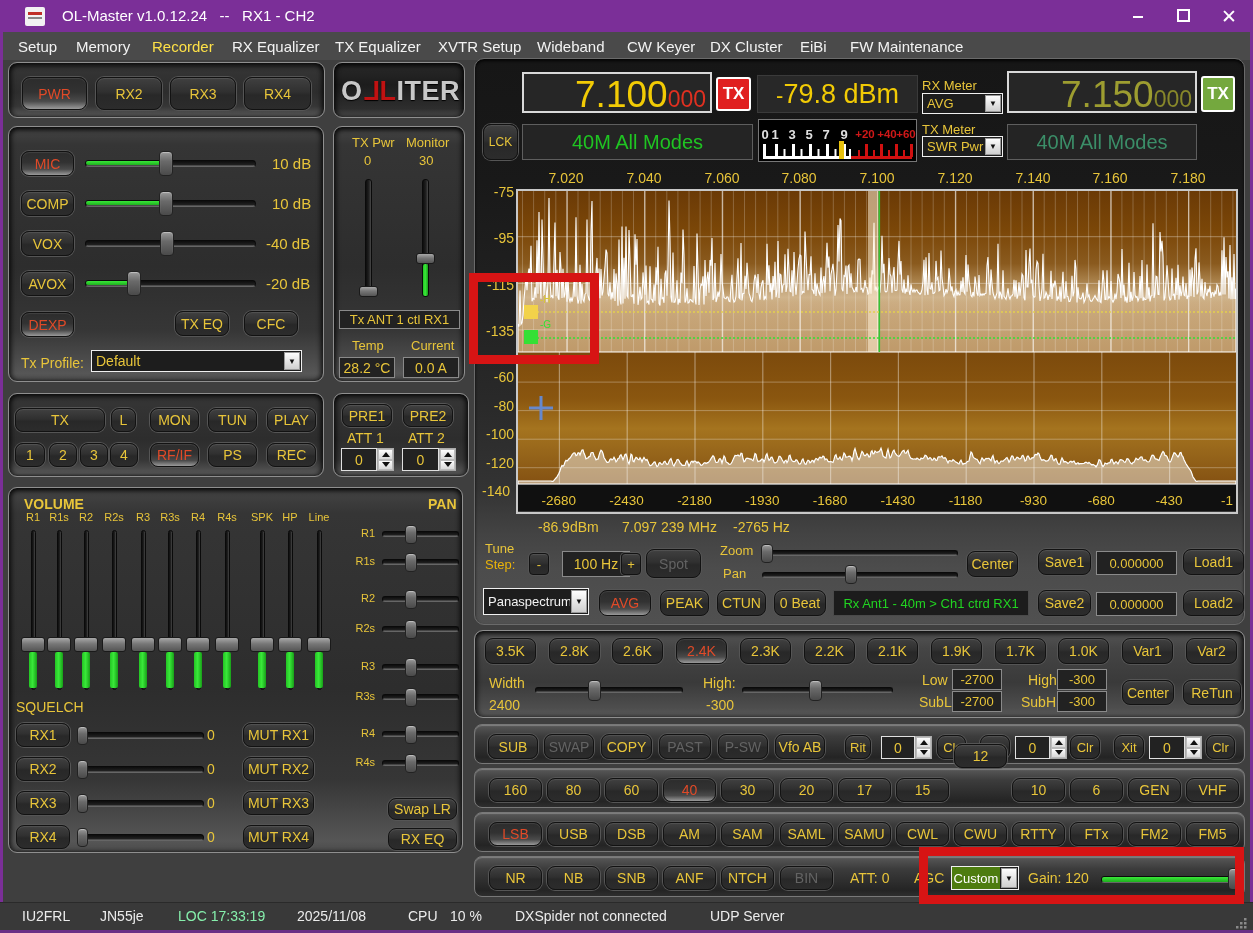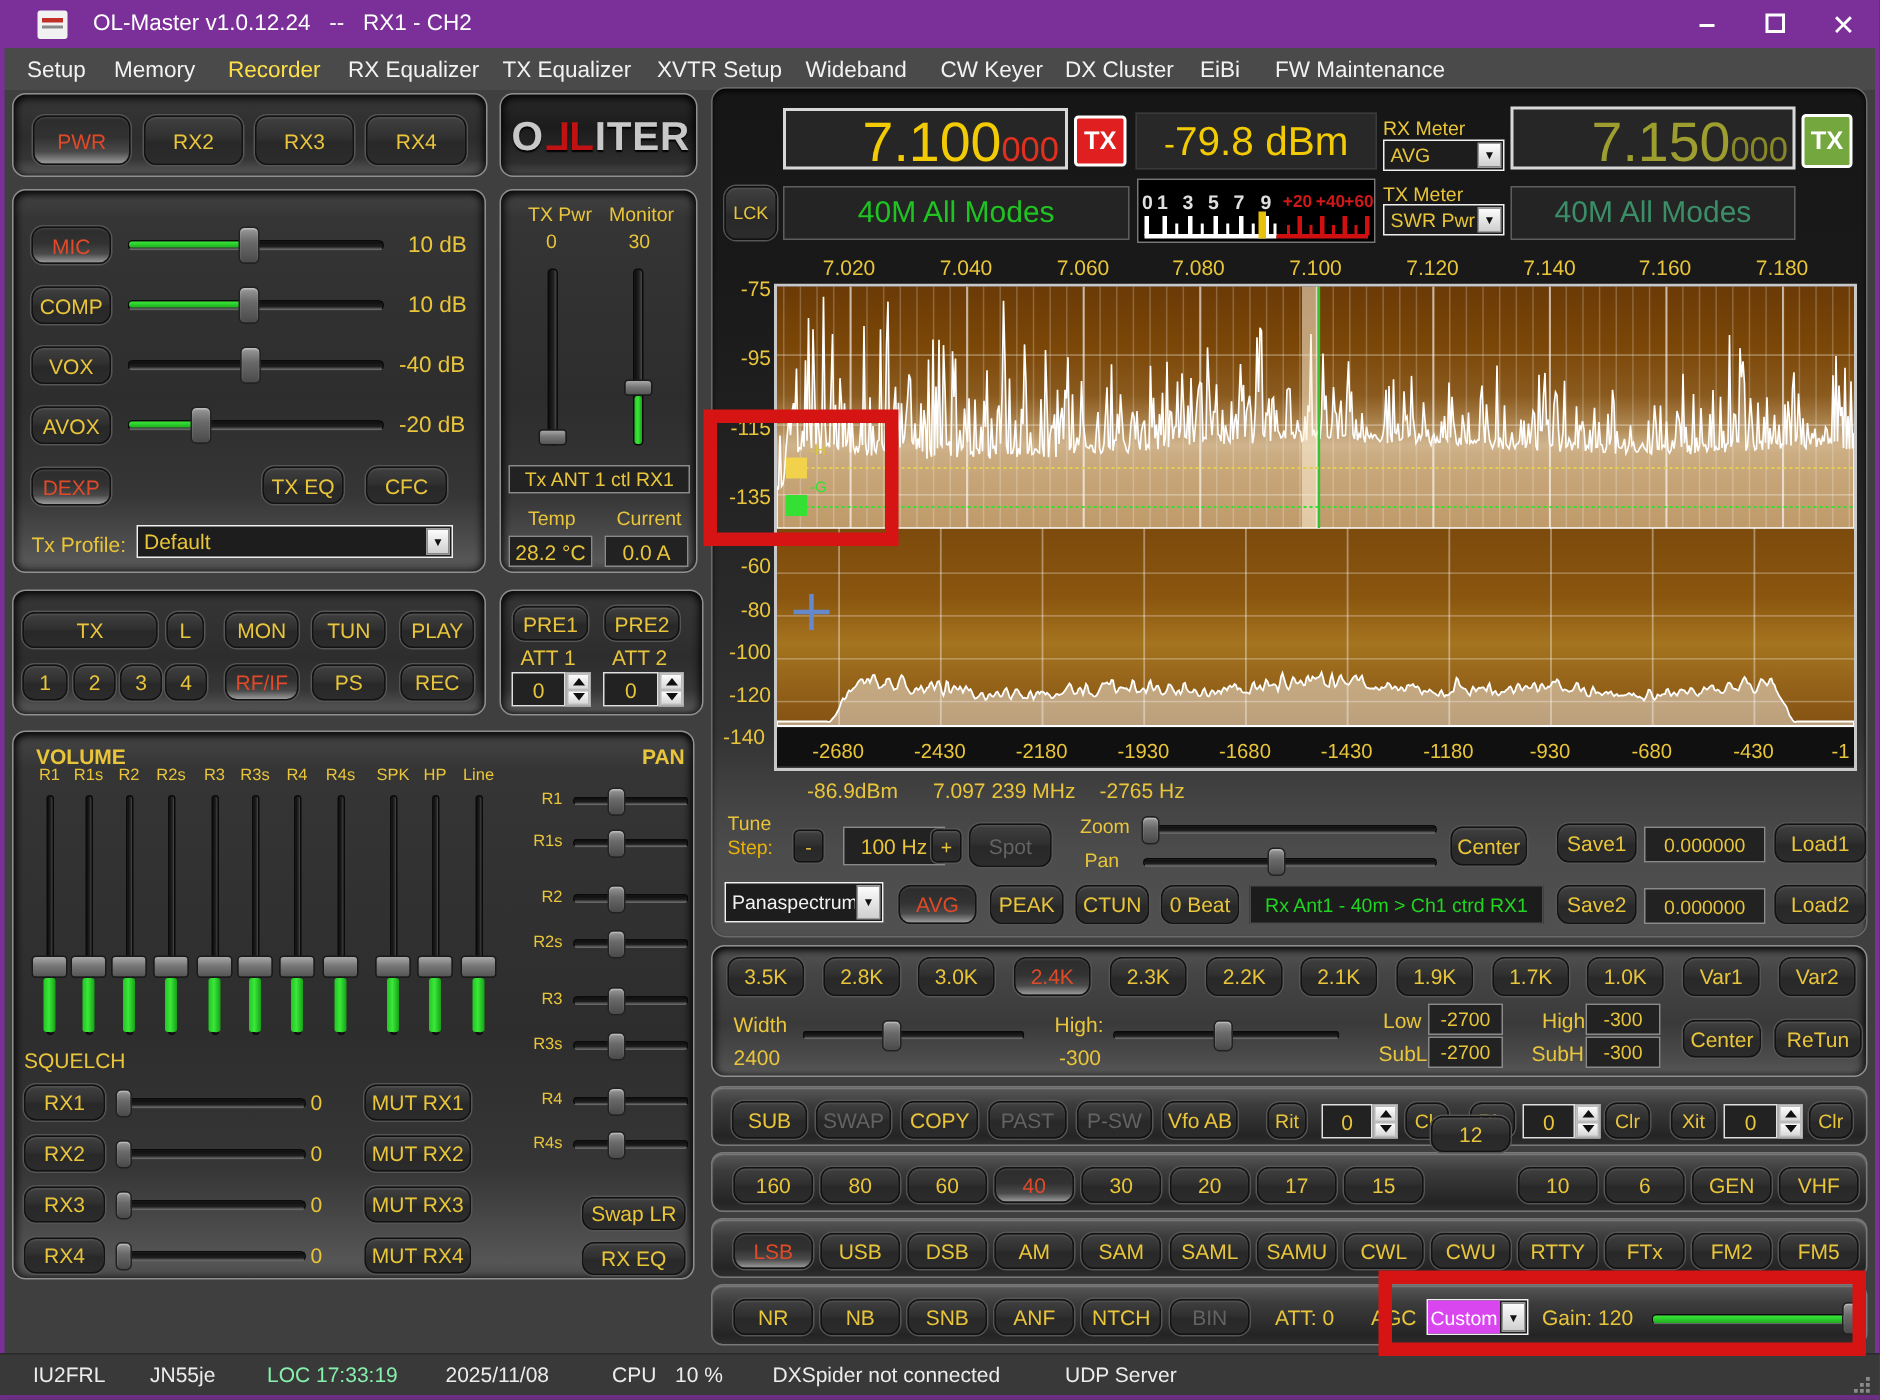--- a/index.html
+++ b/index.html
@@ -484,21 +484,21 @@
 <div class="btn" style="left:660px;top:590px;width:49px;height:26px;font-size:14px;">PEAK</div>
 <div class="btn" style="left:717px;top:590px;width:49px;height:26px;font-size:14px;">CTUN</div>
 <div class="btn" style="left:774px;top:590px;width:52px;height:26px;font-size:14px;">0 Beat</div>
 <div class="vbox" style="left:833px;top:590px;width:196px;height:26px;font-size:13px;color:#21d421;background:#1c1c1c;border-color:#4a4a4a;">Rx Ant1 - 40m &gt; Ch1 ctrd RX1</div>
 <div class="btn" style="left:1038px;top:590px;width:53px;height:26px;font-size:14px;">Save2</div>
 <div class="vbox" style="left:1096px;top:592px;width:81px;height:24px;font-size:13px;color:#e8c53a;">0.000000</div>
 <div class="btn" style="left:1183px;top:590px;width:61px;height:26px;font-size:14px;">Load2</div>
 <div class="panel" style="left:474px;top:630px;width:771px;height:88px;background:linear-gradient(180deg,#555 0%,#454545 20%,#3a3a3a 60%,#4e4e4e 90%,#5a5a5a 100%);"></div>
 <div class="btn" style="left:485px;top:638px;width:51px;height:26px;font-size:14px;">3.5K</div>
 <div class="btn" style="left:549px;top:638px;width:51px;height:26px;font-size:14px;">2.8K</div>
-<div class="btn" style="left:612px;top:638px;width:51px;height:26px;font-size:14px;">3.0K</div>
+<div class="btn" style="left:612px;top:638px;width:51px;height:26px;font-size:14px;">2.6K</div>
 <div class="btn sel" style="left:676px;top:638px;width:51px;height:26px;font-size:14px;">2.4K</div>
 <div class="btn" style="left:740px;top:638px;width:51px;height:26px;font-size:14px;">2.3K</div>
 <div class="btn" style="left:804px;top:638px;width:51px;height:26px;font-size:14px;">2.2K</div>
 <div class="btn" style="left:867px;top:638px;width:51px;height:26px;font-size:14px;">2.1K</div>
 <div class="btn" style="left:931px;top:638px;width:51px;height:26px;font-size:14px;">1.9K</div>
 <div class="btn" style="left:995px;top:638px;width:51px;height:26px;font-size:14px;">1.7K</div>
 <div class="btn" style="left:1058px;top:638px;width:51px;height:26px;font-size:14px;">1.0K</div>
 <div class="btn" style="left:1122px;top:638px;width:51px;height:26px;font-size:14px;">Var1</div>
 <div class="btn" style="left:1186px;top:638px;width:51px;height:26px;font-size:14px;">Var2</div>
 <div class="lb" style="left:489px;top:675px;color:#e8c53a;font-size:14px;">Width</div>
@@ -594,21 +594,21 @@
 background:linear-gradient(180deg,#585858 0%,#3c3c3c 30%,#242424 85%,#2e2e2e 100%);box-shadow:inset 0 1px 1px rgba(255,255,255,.25);"></div>
 <div class="btn" style="left:489px;top:866px;width:53px;height:24px;font-size:14px;">NR</div>
 <div class="btn" style="left:547px;top:866px;width:53px;height:24px;font-size:14px;">NB</div>
 <div class="btn" style="left:605px;top:866px;width:53px;height:24px;font-size:14px;">SNB</div>
 <div class="btn" style="left:663px;top:866px;width:53px;height:24px;font-size:14px;">ANF</div>
 <div class="btn" style="left:721px;top:866px;width:53px;height:24px;font-size:14px;">NTCH</div>
 <div class="btn dis" style="left:780px;top:866px;width:53px;height:24px;font-size:14px;">BIN</div>
 <div class="lb" style="left:850px;top:870px;color:#e8c53a;font-size:14px;">ATT: 0</div>
 <div class="lb" style="left:914px;top:870px;color:#e8c53a;font-size:14px;">AGC</div>
 <div class="combo" style="left:951px;top:866px;width:68px;height:24px;font-size:13px;">
-      <div class="cfield" style="background:#d946ef;color:#fff;justify-content:center;padding-left:0;">Custom</div>
+      <div class="cfield" style="background:#4d7c0f;color:#fff;justify-content:center;padding-left:0;">Custom</div>
       <div class="carr">▼</div>
     </div>
 <div class="lb" style="left:1028px;top:870px;color:#e8c53a;font-size:14px;">Gain: 120</div>
 <div class="trk" style="left:1101px;top:876px;width:139px;height:7px;"></div>
 <div class="gfill" style="left:1102px;top:877px;width:130px;height:5px;"></div>
 <div class="thumb" style="left:1228px;top:868px;width:13px;height:22px;"></div>
 <div class="abs" style="left:0;top:902px;width:1253px;height:28px;background:#393939;border-top:1px solid #2a2a2a;"></div>
 <div class="lb" style="left:22px;top:908px;color:#ececec;font-size:14px;">IU2FRL</div>
 <div class="lb" style="left:100px;top:908px;color:#ececec;font-size:14px;">JN55je</div>
 <div class="lb" style="left:178px;top:908px;color:#86efac;font-size:14px;">LOC 17:33:19</div>

